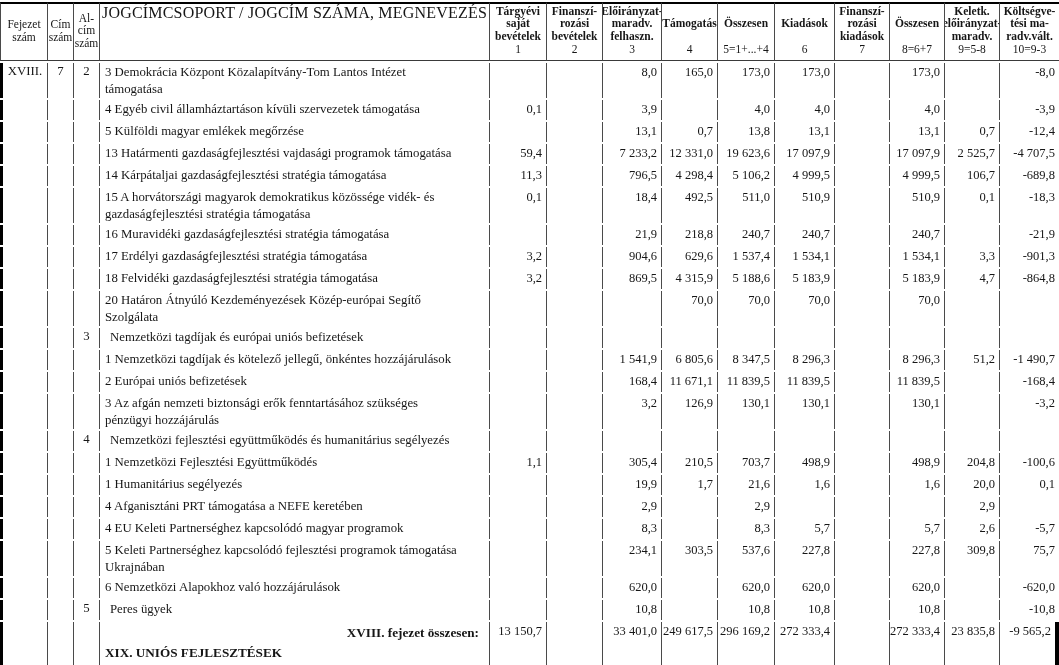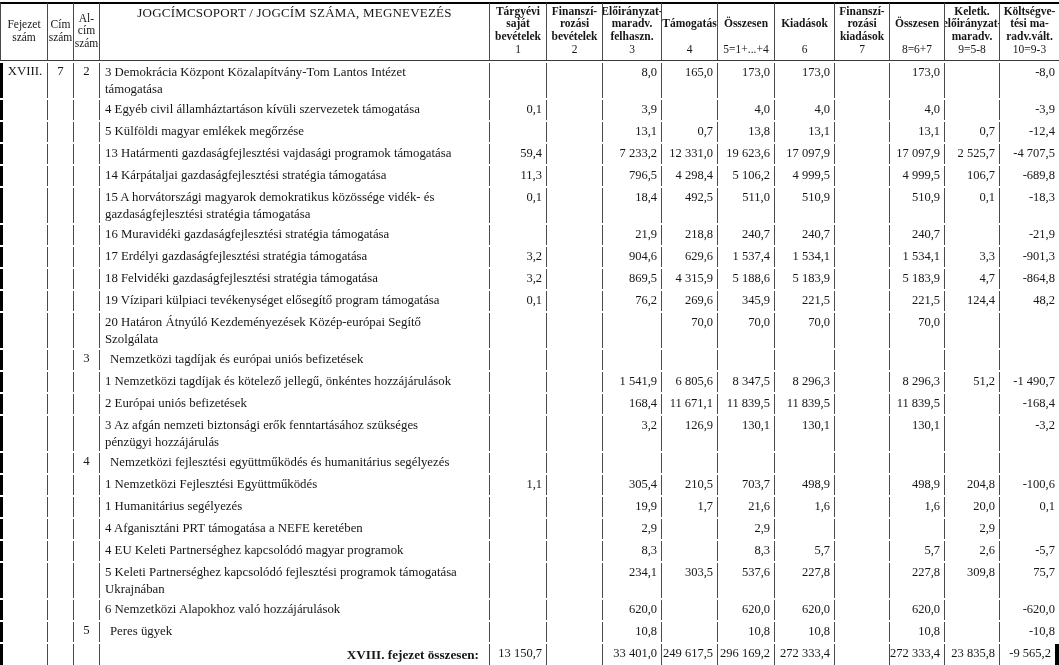--- a/index.html
+++ b/index.html
@@ -36,21 +36,21 @@
     text-align: center;
     white-space: pre-line;
     font-size: 11.5px; line-height: 12.5px;
   }
   .hcell.center { justify-content: center; }
   .hcell .lbl { flex: 1 1 auto; display: flex; align-items: center; justify-content: center; font-weight: bold; }
   .hcell .num { flex: 0 0 auto; padding-bottom: 2px; }
   .hcell.title {
     justify-content: flex-start;
     padding-top: 3px;
-    font-size: 13px;
+    font-size: 16px;
     letter-spacing: 0.2px;
     white-space: normal;
   }
 
   
   td {
     border-right: 1px solid #4a4a4a;
     font-size: 12.8px;
     line-height: 17px;
     height: 19px;
@@ -294,36 +294,20 @@
         <td class="c-val">5 183,9</td>
         <td class="c-val"></td>
         <td class="c-val">5 183,9</td>
         <td class="c-val">4,7</td>
         <td class="c-val">-864,8</td>
       </tr>
       <tr class="item">
         <td class="c-mid"></td>
         <td class="c-mid"></td>
         <td class="c-mid"></td>
-        <td class="c-name">19 Vízipari külpiaci tevékenységet elősegítő program támogatása</td>
-        <td class="c-val">0,1</td>
-        <td class="c-val"></td>
-        <td class="c-val">76,2</td>
-        <td class="c-val">269,6</td>
-        <td class="c-val">345,9</td>
-        <td class="c-val">221,5</td>
-        <td class="c-val"></td>
-        <td class="c-val">221,5</td>
-        <td class="c-val">124,4</td>
-        <td class="c-val">48,2</td>
-      </tr>
-      <tr class="item">
-        <td class="c-mid"></td>
-        <td class="c-mid"></td>
-        <td class="c-mid"></td>
         <td class="c-name">20 Határon Átnyúló Kezdeményezések Közép-európai Segítő
 Szolgálata</td>
         <td class="c-val"></td>
         <td class="c-val"></td>
         <td class="c-val"></td>
         <td class="c-val">70,0</td>
         <td class="c-val">70,0</td>
         <td class="c-val">70,0</td>
         <td class="c-val"></td>
         <td class="c-val">70,0</td>

